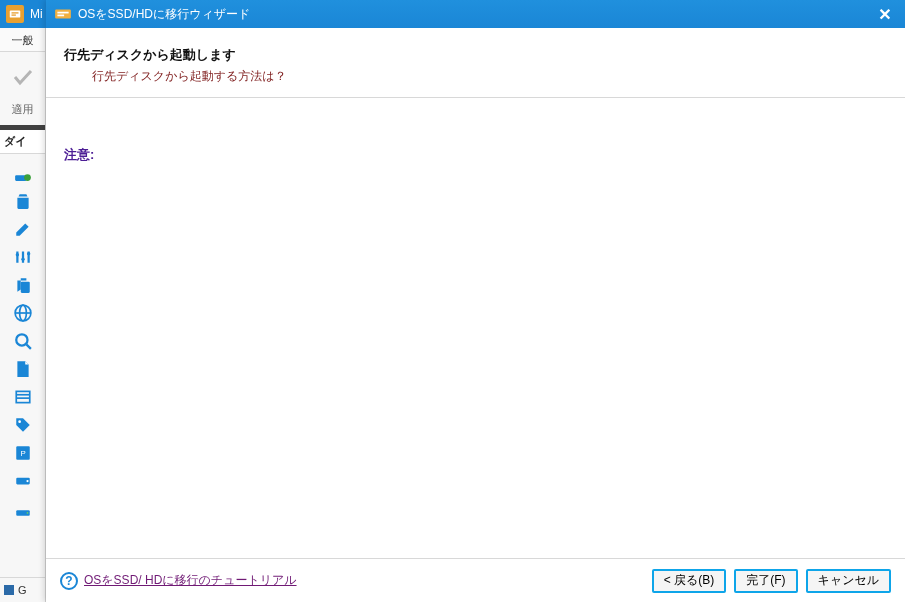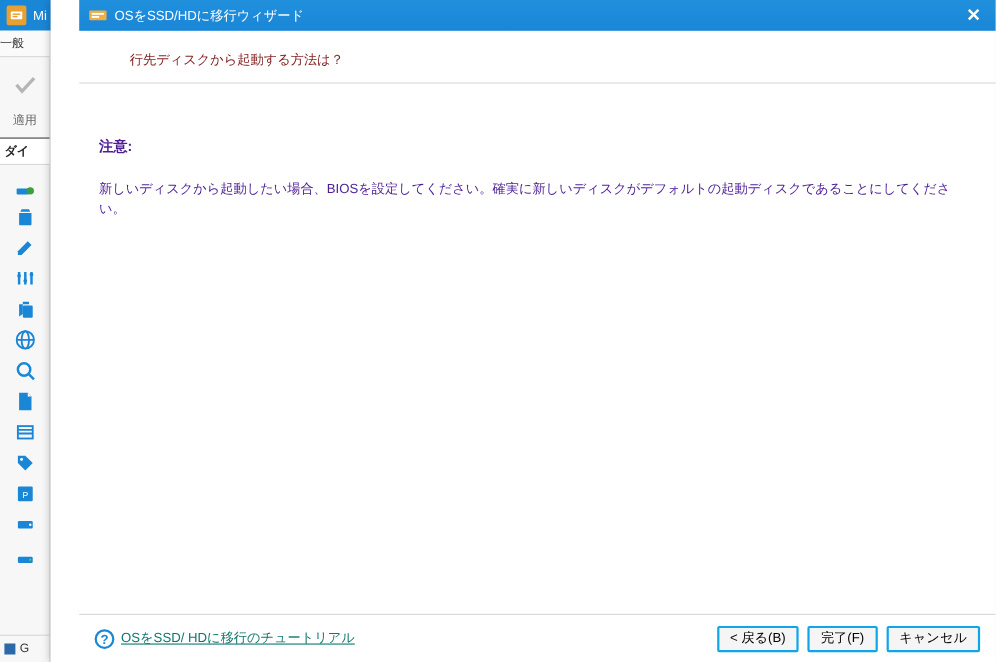--- a/index.html
+++ b/index.html
@@ -36,20 +36,21 @@
     height: 574px;
     background: #f7f7f7;
     border-right: 1px solid #d0d0d0;
     display: flex;
     flex-direction: column;
   }
   .sidebar-tab {
     height: 24px;
     font-size: 11px;
     color: #333;
+    text-align: center;
     line-height: 24px;
     border-bottom: 1px solid #d8d8d8;
     background: #fafafa;
   }
   .sidebar-check {
     height: 50px;
     display: flex;
     align-items: center;
     justify-content: center;
   }
@@ -58,21 +59,21 @@
     font-size: 11px;
     color: #666;
     text-align: center;
     margin-bottom: 8px;
   }
   .sidebar-section-label {
     font-size: 11px;
     font-weight: bold;
     color: #222;
     padding: 4px 4px;
-    border-top: 1px solid #404040;
+    border-top: 5px solid #404040;
     border-bottom: 1px solid #d8d8d8;
     background: #fff;
   }
   .sidebar-icons {
     display: flex;
     flex-direction: column;
     align-items: center;
     gap: 10px;
     padding-top: 10px;
     flex: 1;
@@ -101,21 +102,20 @@
   
   
   .wizard {
     position: absolute;
     top: 0; left: 46px;
     width: 859px; height: 602px;
     background: #fff;
     display: flex;
     flex-direction: column;
     box-shadow: -2px 0 6px rgba(0,0,0,0.15);
-    padding-left: 26px;
   }
   .wizard-titlebar {
     height: 28px;
     background: linear-gradient(#2090dd, #1a86d6);
     display: flex;
     align-items: center;
     padding: 0 8px;
     color: #fff;
     font-size: 12px;
   }
@@ -178,21 +178,21 @@
     padding: 0 14px;
     gap: 8px;
   }
   .help-link {
     display: flex;
     align-items: center;
     gap: 6px;
     font-size: 12px;
   }
   .help-link a {
-    color: #0f766e;
+    color: #701a75;
     text-decoration: underline;
   }
   .help-icon {
     width: 18px; height: 18px;
     border: 2px solid #1a86d6;
     border-radius: 50%;
     color: #1a86d6;
     font-size: 12px;
     font-weight: bold;
     display: flex;
@@ -328,26 +328,26 @@
           <rect x="1" y="4" width="14" height="8" fill="#f0b040" rx="1"></rect>
           <rect x="3" y="6" width="10" height="1.5" fill="#fff"></rect>
           <rect x="3" y="8.5" width="6" height="1.5" fill="#fff"></rect>
         </svg>
     </span>
     <span>OSをSSD/HDに移行ウィザード</span>
     <span class="close">✕</span>
   </div>
 
   <div class="wizard-header">
+    <h2>行先ディスクから起動します</h2>
     <p>行先ディスクから起動する方法は？</p>
   </div>
 
   <div class="wizard-body">
     <h3>注意:</h3>
-    <p>新しいディスクから起動したい場合、BIOSを設定してください。確実に新しいディスクがデフォルトの起動ディスクであることにしてください。</p>
   </div>
 
   <div class="wizard-footer">
     <div class="help-link">
       <span class="help-icon">?</span>
       <a href="#">OSをSSD/ HDに移行のチュートリアル</a>
     </div>
     <div class="spacer"></div>
     <button class="btn">&lt; 戻る(B)</button>
     <button class="btn">完了(F)</button>

